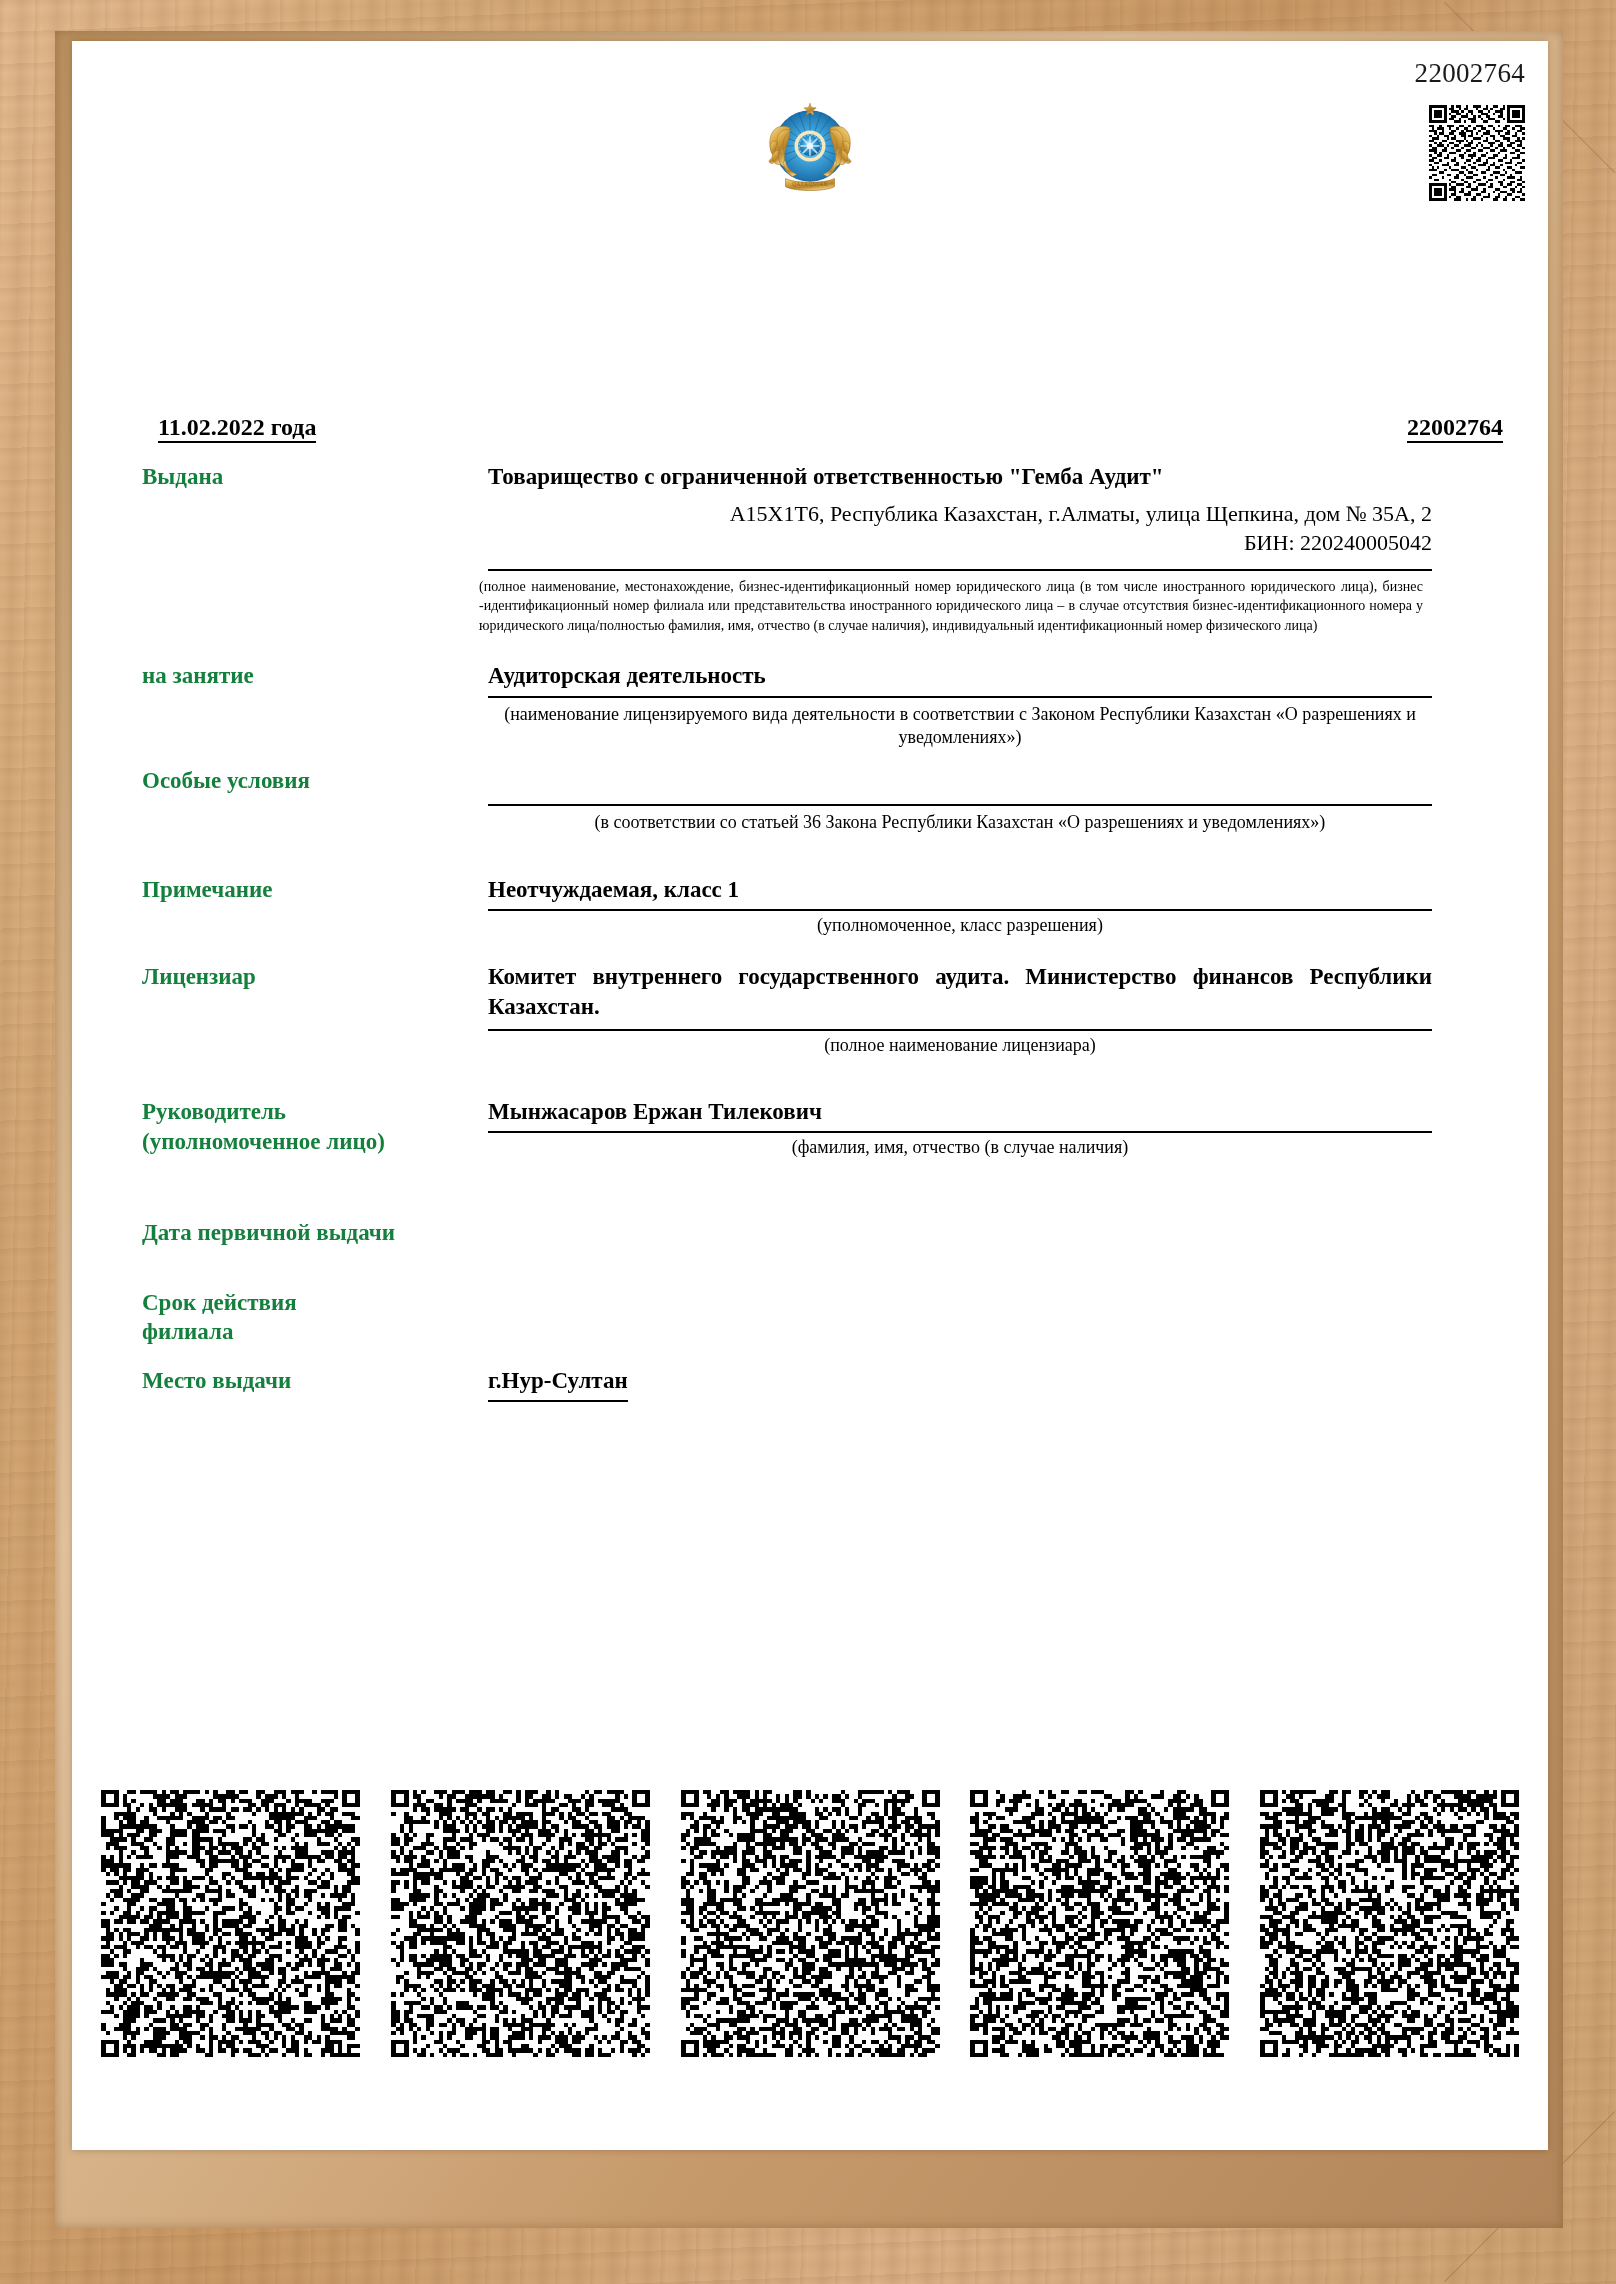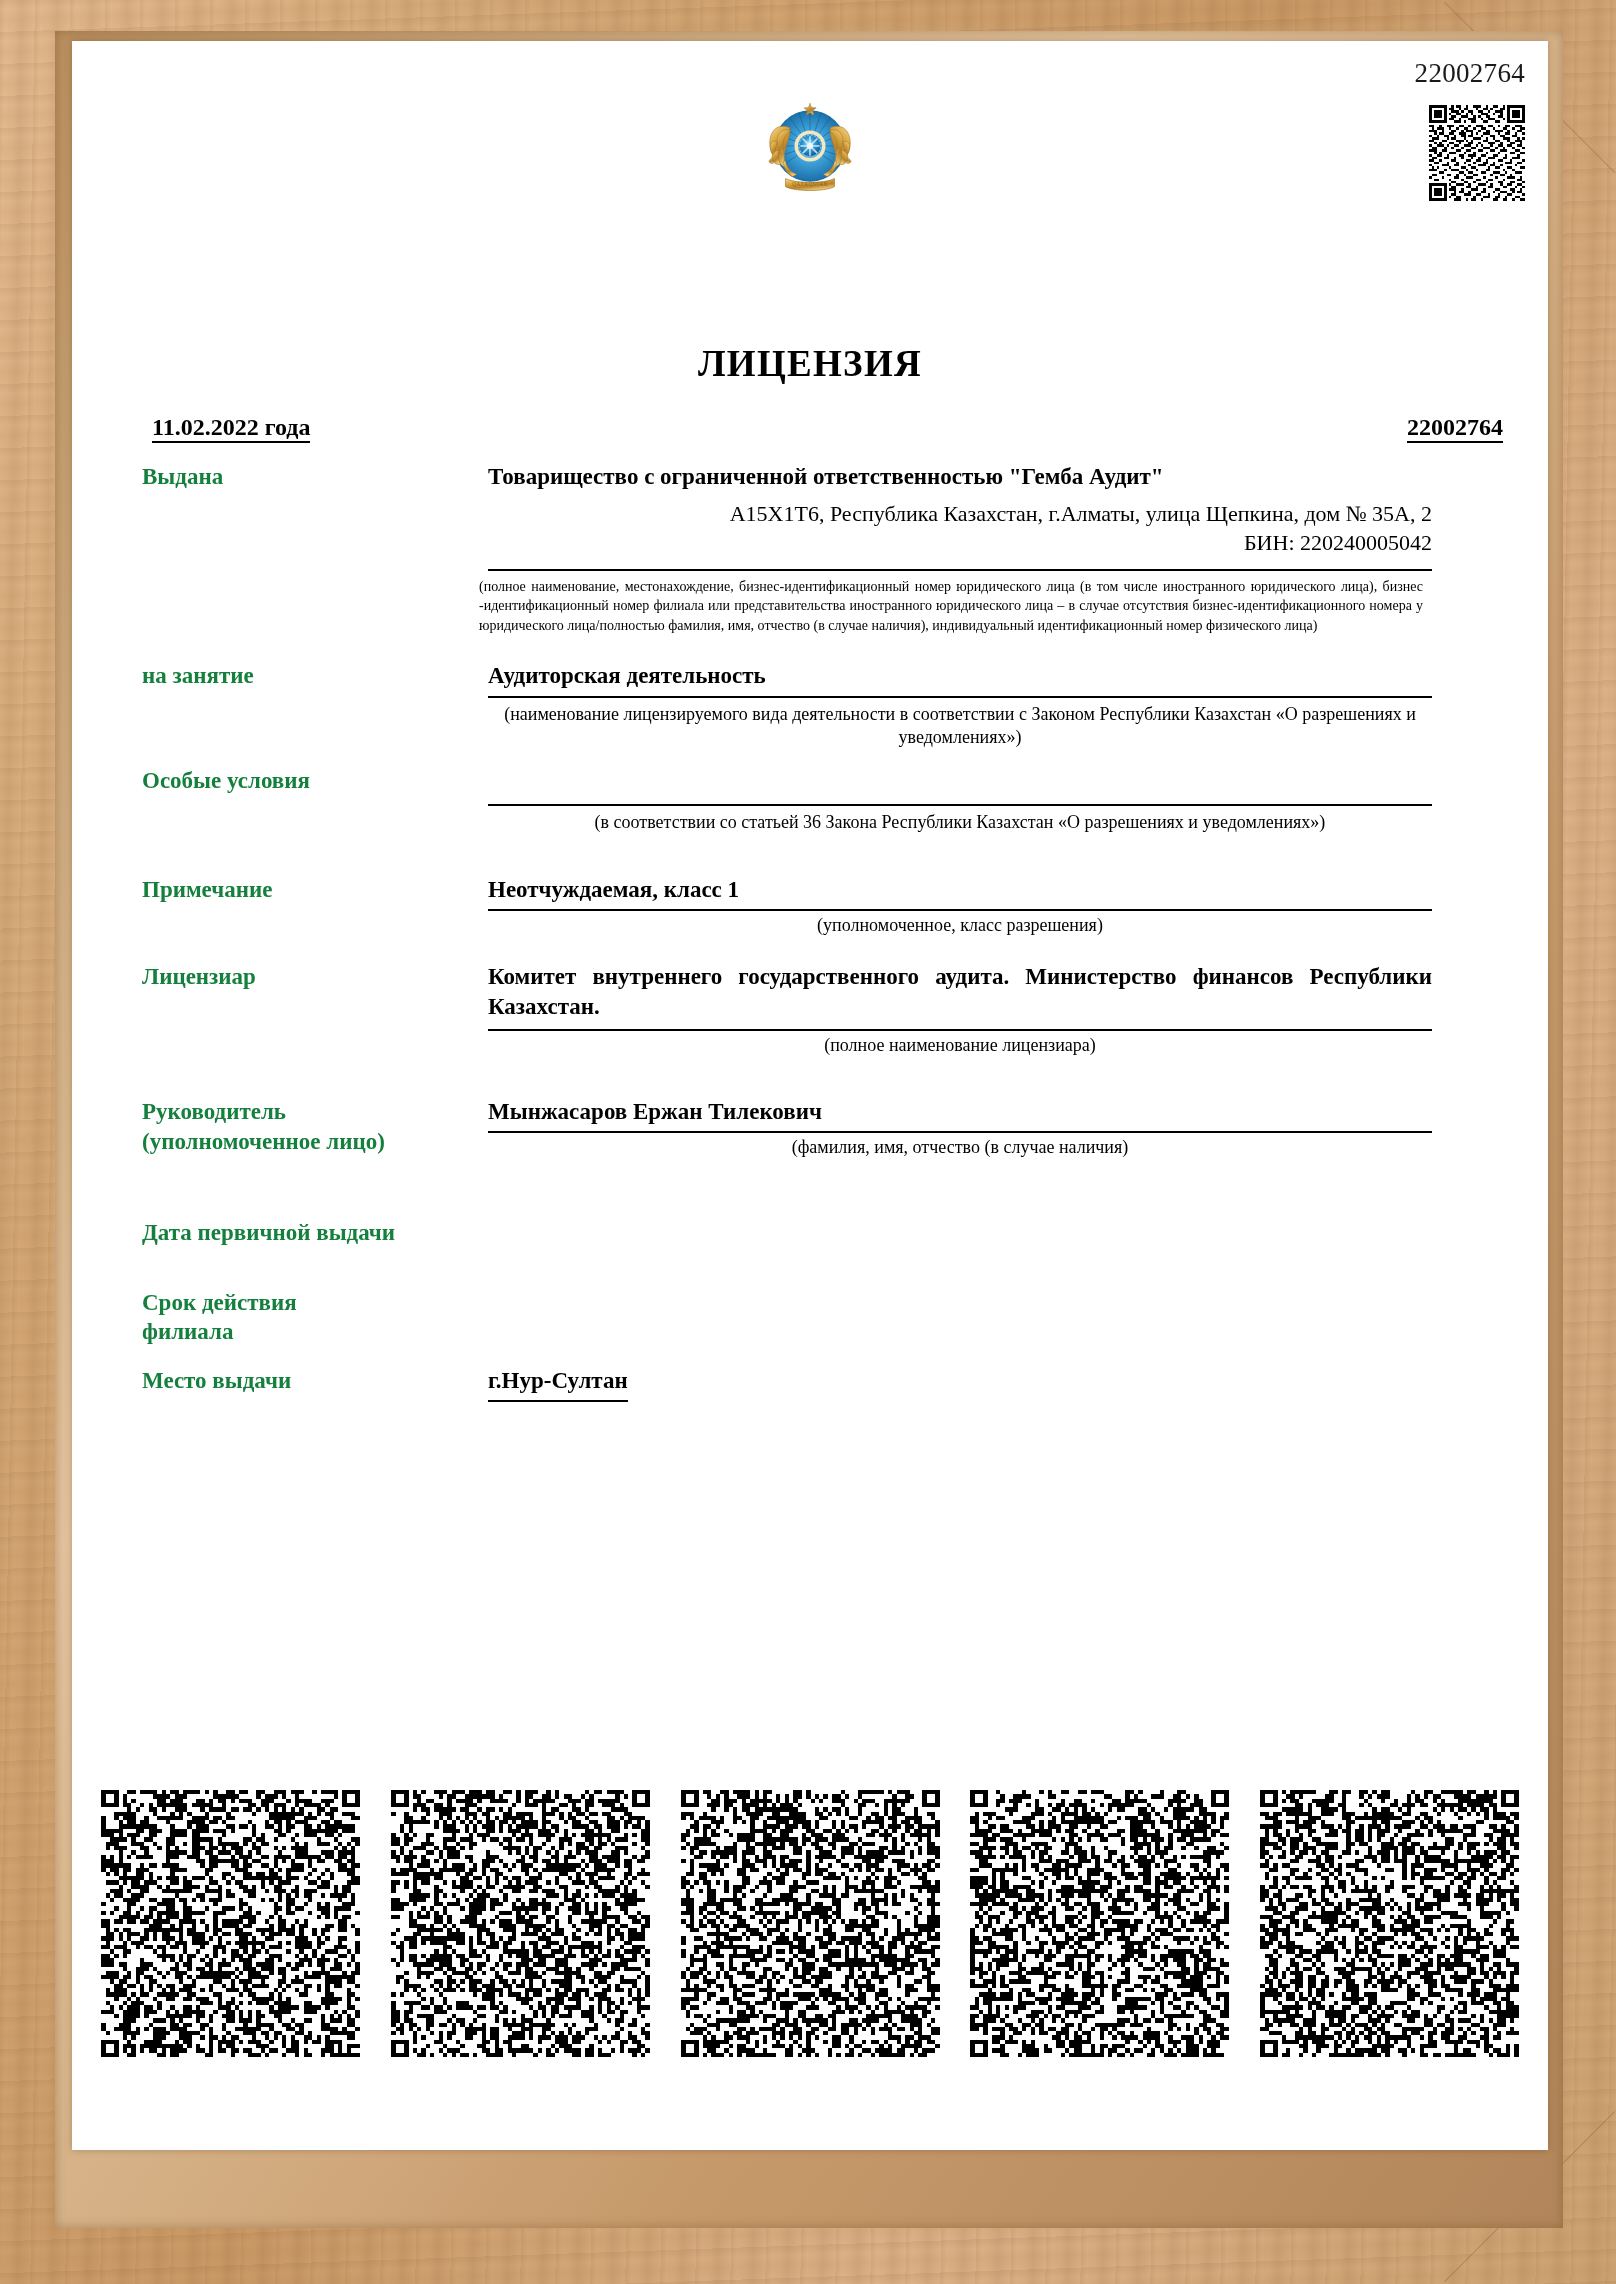--- a/index.html
+++ b/index.html
@@ -89,21 +89,21 @@
     text-align: center;
     font-size: 37px;
     font-weight: bold;
     letter-spacing: 1.3px;
     color: #000;
   }
 
   
   .row-datenum {
     position: absolute;
-    left: 80px; right: 45px; top: 374px;
+    left: 86px; right: 45px; top: 374px;
     display: flex;
     justify-content: space-between;
     align-items: baseline;
   }
   .row-datenum .u {
     font-size: 24px;
     font-weight: bold;
     border-bottom: 2.7px solid #000;
     padding-bottom: 1.3px;
     line-height: 1.05;
@@ -599,21 +599,20 @@
       <path d="M13.5 60 C11 60.5 9.5 62 10 63.5 C10.5 65 12.5 65.5 14 65 L13.5 60 Z"></path>
       <path d="M24 63 C24 69 27 75 33 78 L37 76 C31 73 27 69 26 63 Z"></path>
     </g>
 
     <path d="M50 6 L51.6 10.4 L56 10.6 L52.6 13.6 L53.8 18 L50 15.4 L46.2 18 L47.4 13.6 L44 10.6 L48.4 10.4 Z" fill="url(#gGold)" stroke="#9c7120" stroke-width="0.4"></path>
 
     <path d="M26 80 C36 85 64 85 74 80 L74 88 C64 93 36 93 26 88 Z" fill="url(#gGold)" stroke="#9c7120" stroke-width="0.6"></path>
     <text x="50" y="87.5" text-anchor="middle" font-size="5.2" font-family="Liberation Serif, serif" fill="#8d6518" letter-spacing="0.4">QAZAQSTAN</text>
   </svg>
 
-  <div class="doc-title">ЛИЦЕНЗИЯ</div>
 
   <div class="row-datenum">
     <div class="u">11.02.2022 года</div>
     <div class="u">22002764</div>
   </div>
 
   <div class="body">
 
     <div class="seg">
       <div class="lbl" style="top:0px">Выдана</div>

